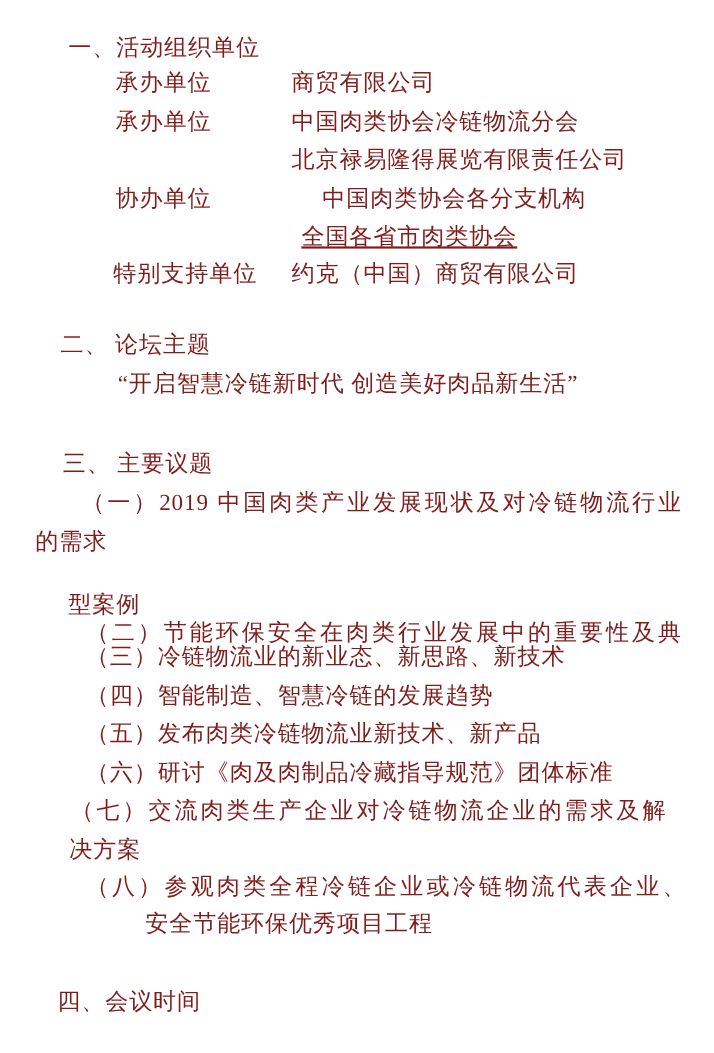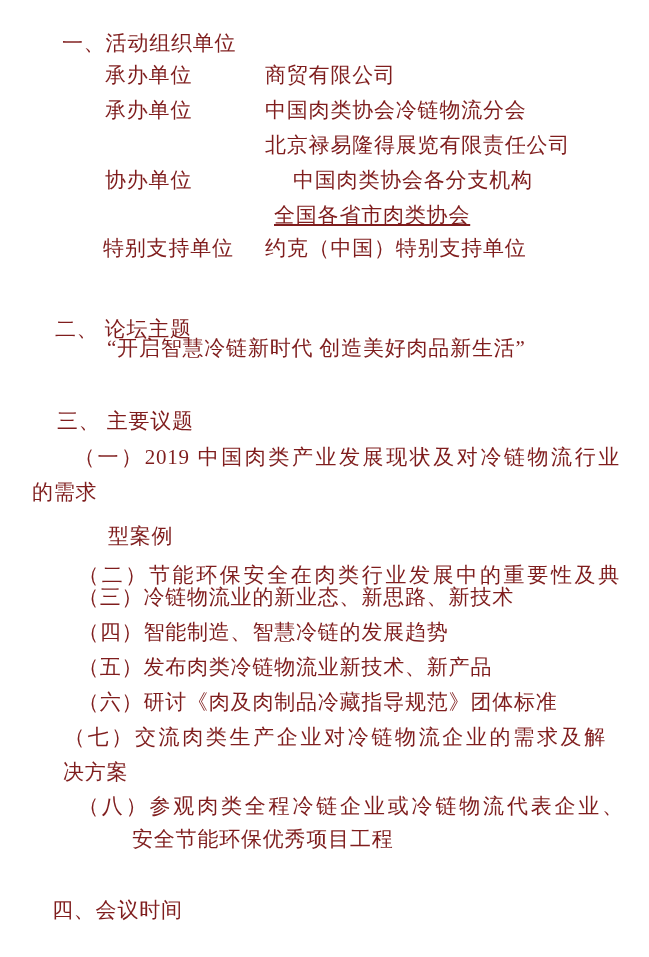--- a/index.html
+++ b/index.html
@@ -40,29 +40,29 @@
   .s1-label-2   { top: 133px; left: 105px; }
   .s1-value-2   { top: 133px; left: 265px; }
   .s1-label-3   { top: 168px; left: 105px; }
   .s1-value-3   { top: 168px; left: 277px; margin-left: 16px; }
   .s1-label-4   { top: 203px; left: 105px; }
   .s1-value-4   { top: 203px; left: 274px; text-decoration: underline; }
   .s1-label-5   { top: 236px; left: 103px; }
   .s1-value-5   { top: 236px; left: 265px; }
 
   
-  .s2-heading   { top: 301px; left: 55px; margin-top: 16px; }
+  .s2-heading   { top: 301px; left: 55px; }
   .s2-theme     { top: 336px; left: 107px; }
 
   
   .s3-heading   { top: 409px; left: 57px; }
   .s3-line-0    { top: 445px; left: 74px;  width: 546px; }
   .s3-line-1    { top: 480px; left: 32px; }
   .s3-line-2    { top: 515px; left: 78px;  width: 542px; margin-top: 48px; }
-  .s3-line-3    { top: 524px; left: 62px; margin-left: 46px; }
+  .s3-line-3    { top: 537px; left: 62px; }
   .s3-line-4    { top: 585px; left: 78px; }
   .s3-line-5    { top: 620px; left: 78px; text-align: center; }
   .s3-line-6    { top: 655px; left: 78px; }
   .s3-line-7    { top: 690px; left: 78px; }
   .s3-line-8    { top: 725px; left: 64px;  width: 542px; }
   .s3-line-9    { top: 760px; left: 63px; }
   .s3-line-10   { top: 794px; left: 78px;  width: 546px; }
   .s3-line-11   { top: 827px; left: 132px; }
 
   
@@ -85,21 +85,21 @@
     <div class="line s1-label-2"></div>
     <div class="line s1-value-2">北京禄易隆得展览有限责任公司</div>
 
     <div class="line s1-label-3">协办单位</div>
     <div class="line s1-value-3">中国肉类协会各分支机构</div>
 
     <div class="line s1-label-4"></div>
     <div class="line s1-value-4">全国各省市肉类协会</div>
 
     <div class="line s1-label-5">特别支持单位</div>
-    <div class="line s1-value-5">约克（中国）特别支持单位</div>
+    <div class="line s1-value-5">约克（中国）商贸有限公司</div>
   </div>
 
   <div>
     <div class="line s2-heading">二、 论坛主题</div>
     <div class="line s2-theme">“开启智慧冷链新时代 创造美好肉品新生活”</div>
   </div>
 
   <div>
     <div class="line s3-heading">三、 主要议题</div>
 

